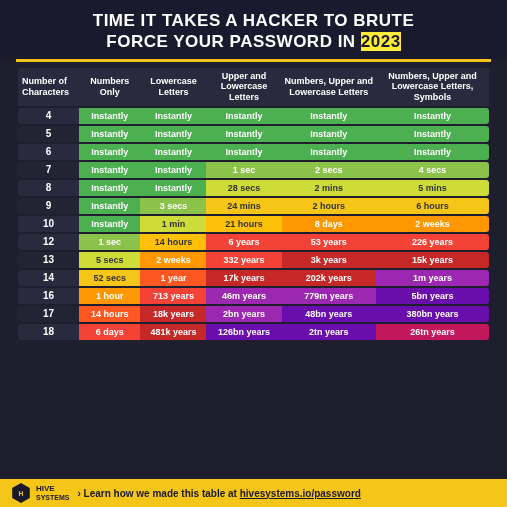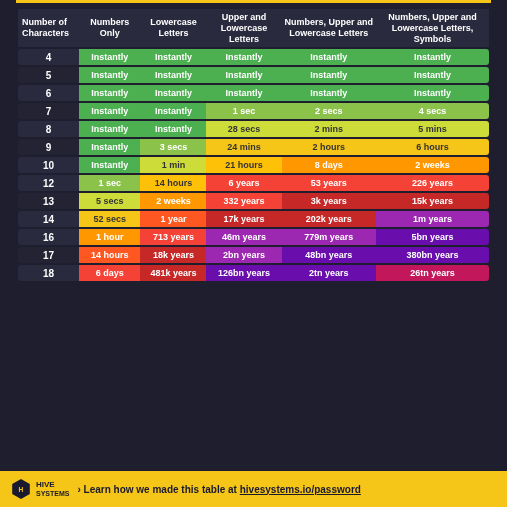--- a/index.html
+++ b/index.html
@@ -76,21 +76,21 @@
       font-weight: 700;
       font-size: 10px;
       text-align: center;
     }
     .footer {
       background: #f5c518;
       padding: 5px 10px;
       display: flex;
       align-items: center;
       gap: 8px;
-      height: 36px;
+      height: 28px;
     }
     .footer-logo {
       display: flex;
       align-items: center;
       gap: 4px;
     }
     .logo-hex {
       width: 22px;
       height: 22px;
     }
@@ -110,20 +110,26 @@
     .cell-magenta { background-color: #c2185b; color: #fff; }
     tbody tr:nth-child(odd) .row-num { background: #2a2a3e; }
     tbody tr:nth-child(even) .row-num { background: #232333; }
     .row-num { color: #fff !important; }
   </style>
 </head>
 <body>
 
 <div class="container">
 
+  <div class="header">
+    <h1>
+      <span>TIME IT TAKES A HACKER TO BRUTE</span><br>
+      <span>FORCE YOUR PASSWORD IN </span><span class="yellow">2023</span>
+    </h1>
+  </div>
   <div class="divider"></div>
 
   <div class="table-wrapper">
     <table>
       <thead>
         <tr>
           <th style="width:13%">Number of Characters</th>
           <th style="width:13%">Numbers Only</th>
           <th style="width:14%">Lowercase Letters</th>
           <th style="width:16%">Upper and Lowercase Letters</th>

